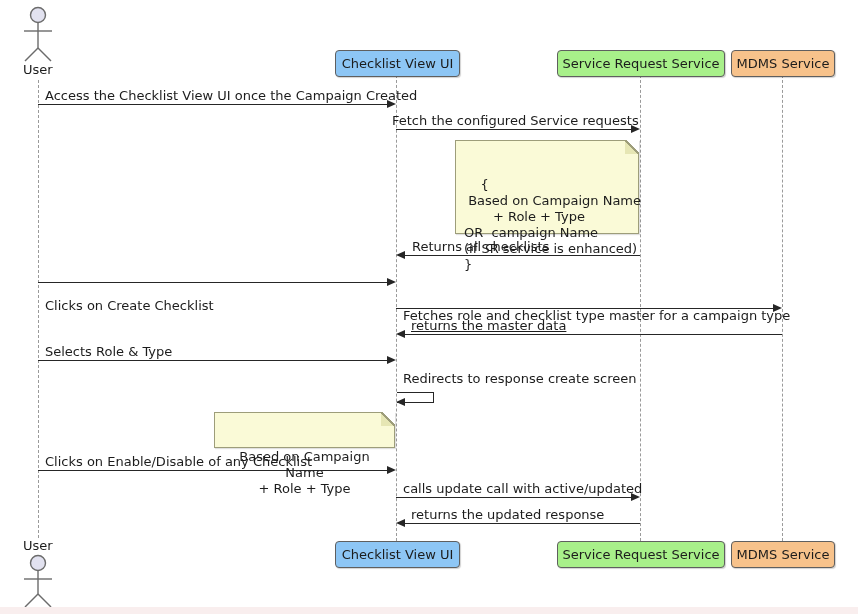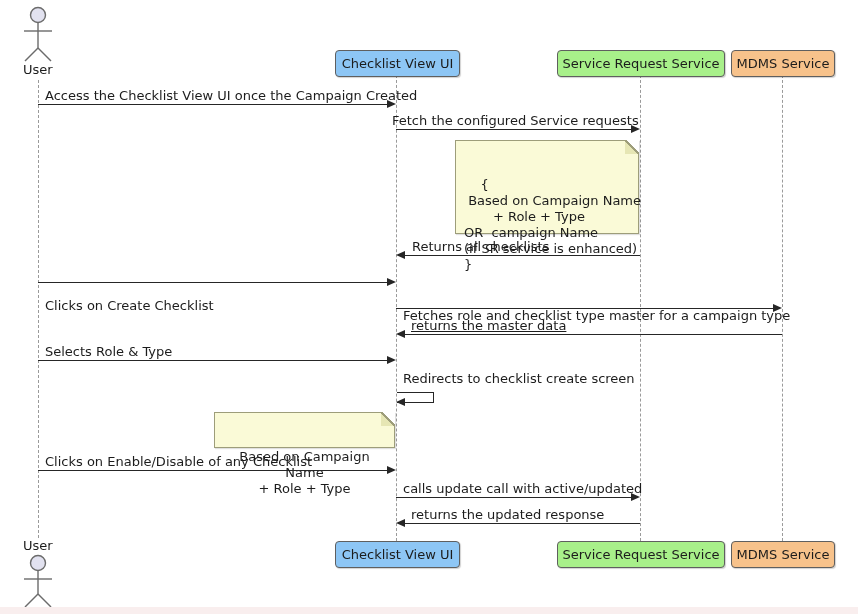--- a/index.html
+++ b/index.html
@@ -112,21 +112,21 @@
   <div class="mlabel" style="left:411px; top:319px;text-decoration:underline;">returns the master data</div>
   <div class="aline" style="left:405px; top:334px; width:377px;">
     <i class="ah l"></i>
   </div>
 
   <div class="mlabel" style="left:45px; top:345px;">Selects Role &amp; Type</div>
   <div class="aline" style="left:38px; top:360px; width:349px;">
     <i class="ah r"></i>
   </div>
 
-  <div class="mlabel" style="left:403px; top:372px;">Redirects to checklist create screen</div>
+  <div class="mlabel" style="left:403px; top:372px;">Redirects to response create screen</div>
   <div class="selfloop" style="left:397px; top:392px; width:36px; height:9px;"></div>
   <i class="selfah" style="left:396px; top:398px;"></i>
 
   <div class="note note-center" style="left:214px; top:412px; width:163px; height:26px; background:#FAFAD7;">
     <div class="fold"></div>
     <span>Based on Campaign Name
 + Role + Type</span>
   </div>
 
   <div class="mlabel" style="left:45px; top:455px;">Clicks on Enable/Disable of any Checklist</div>

